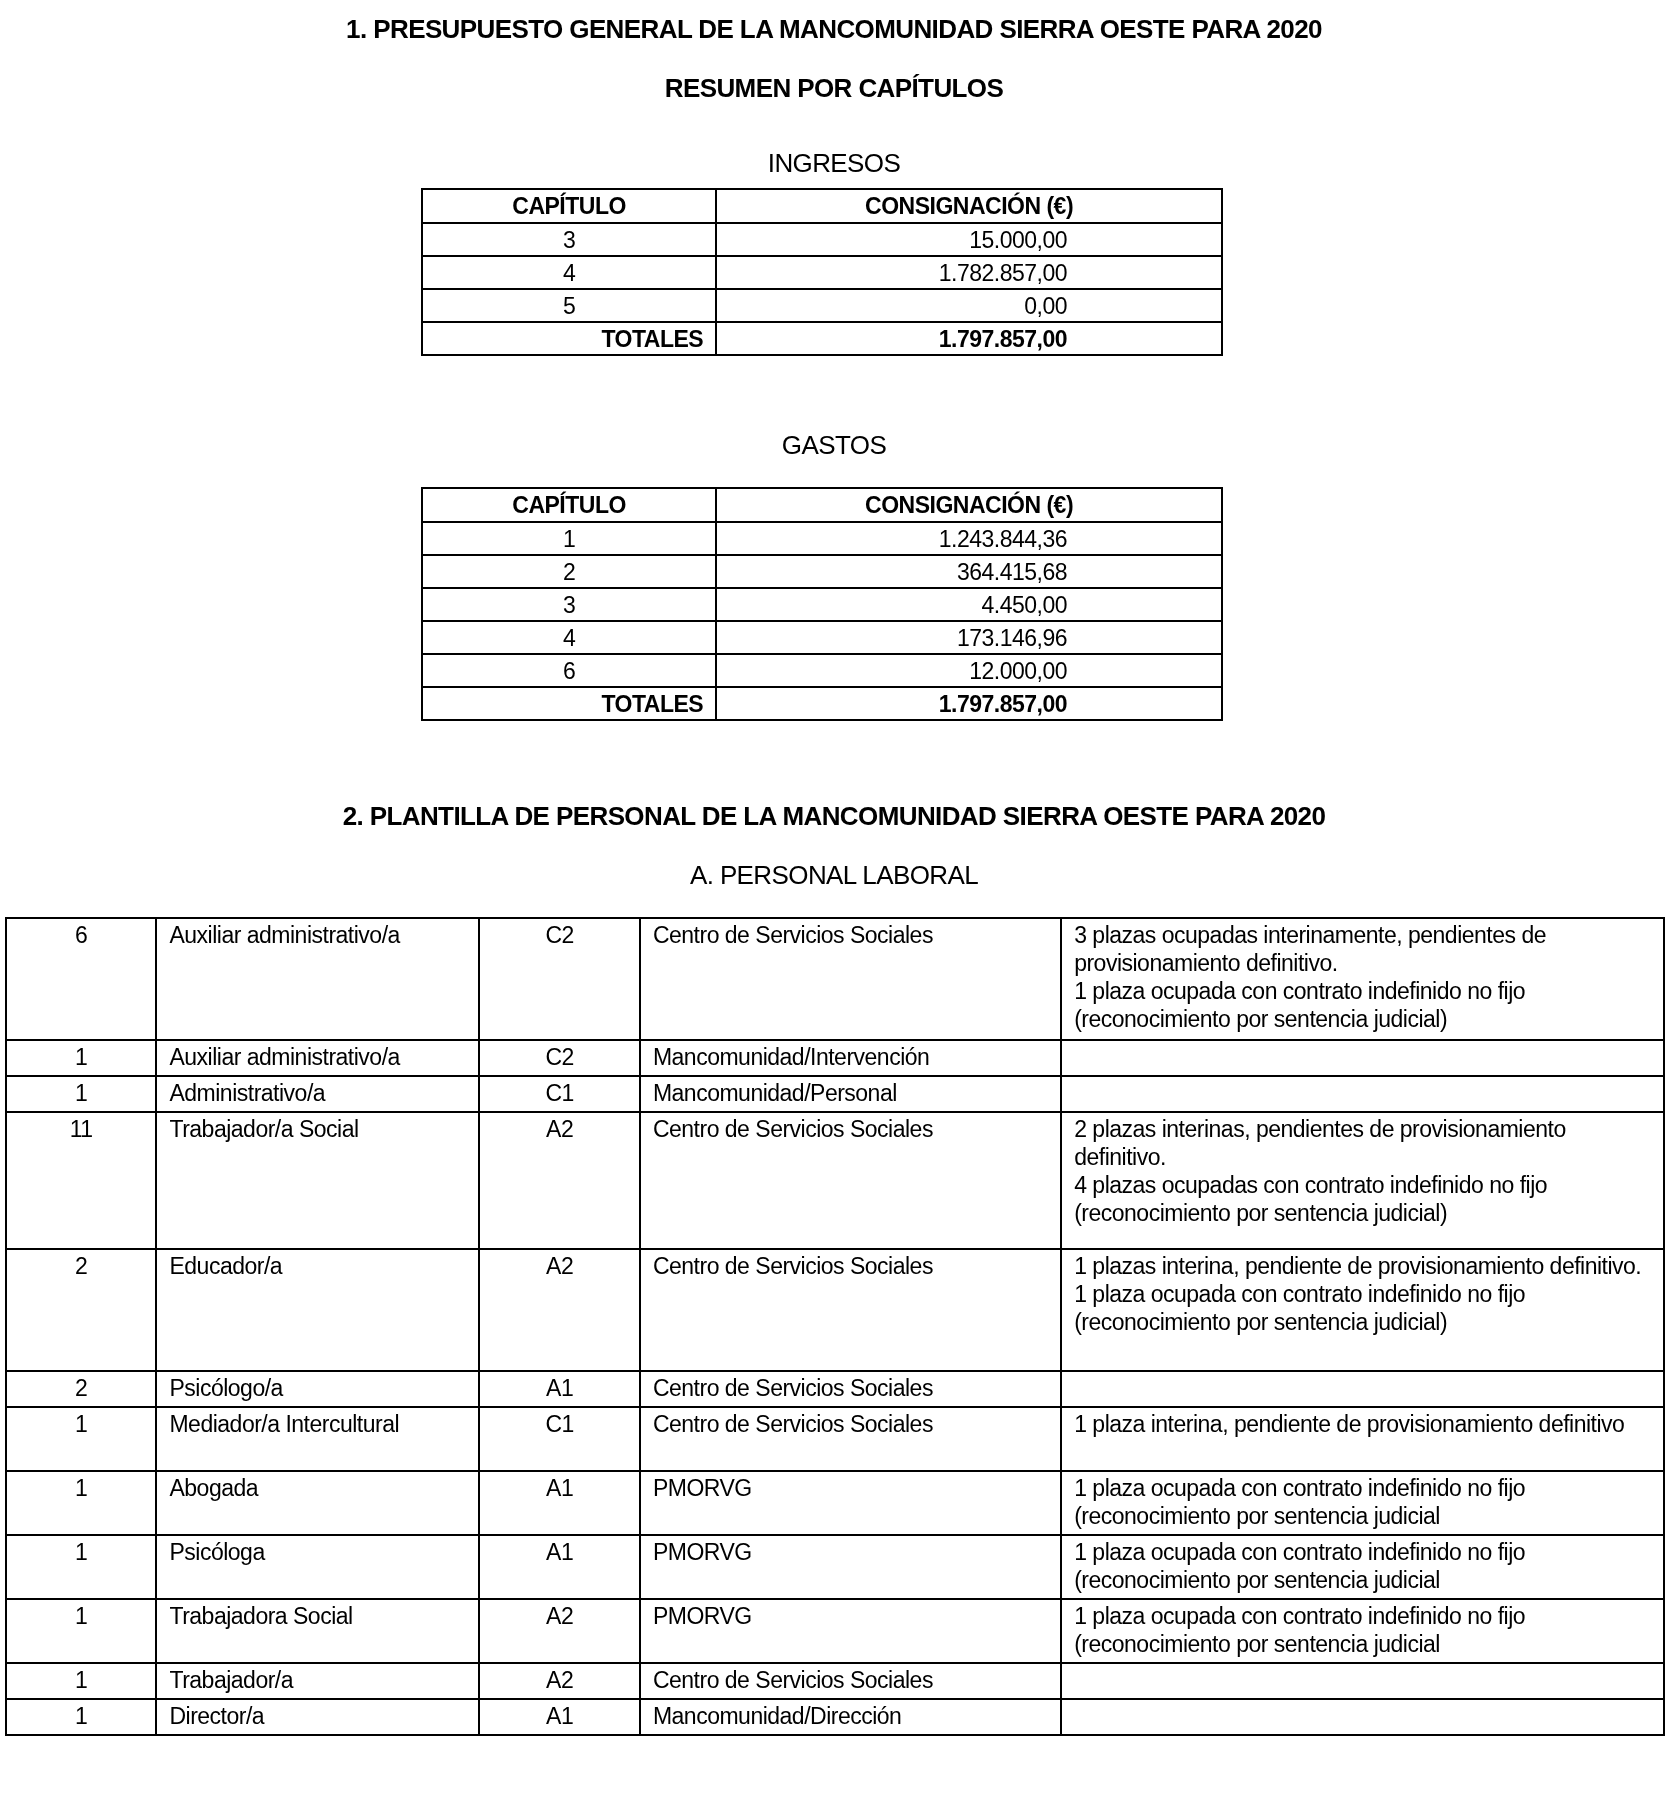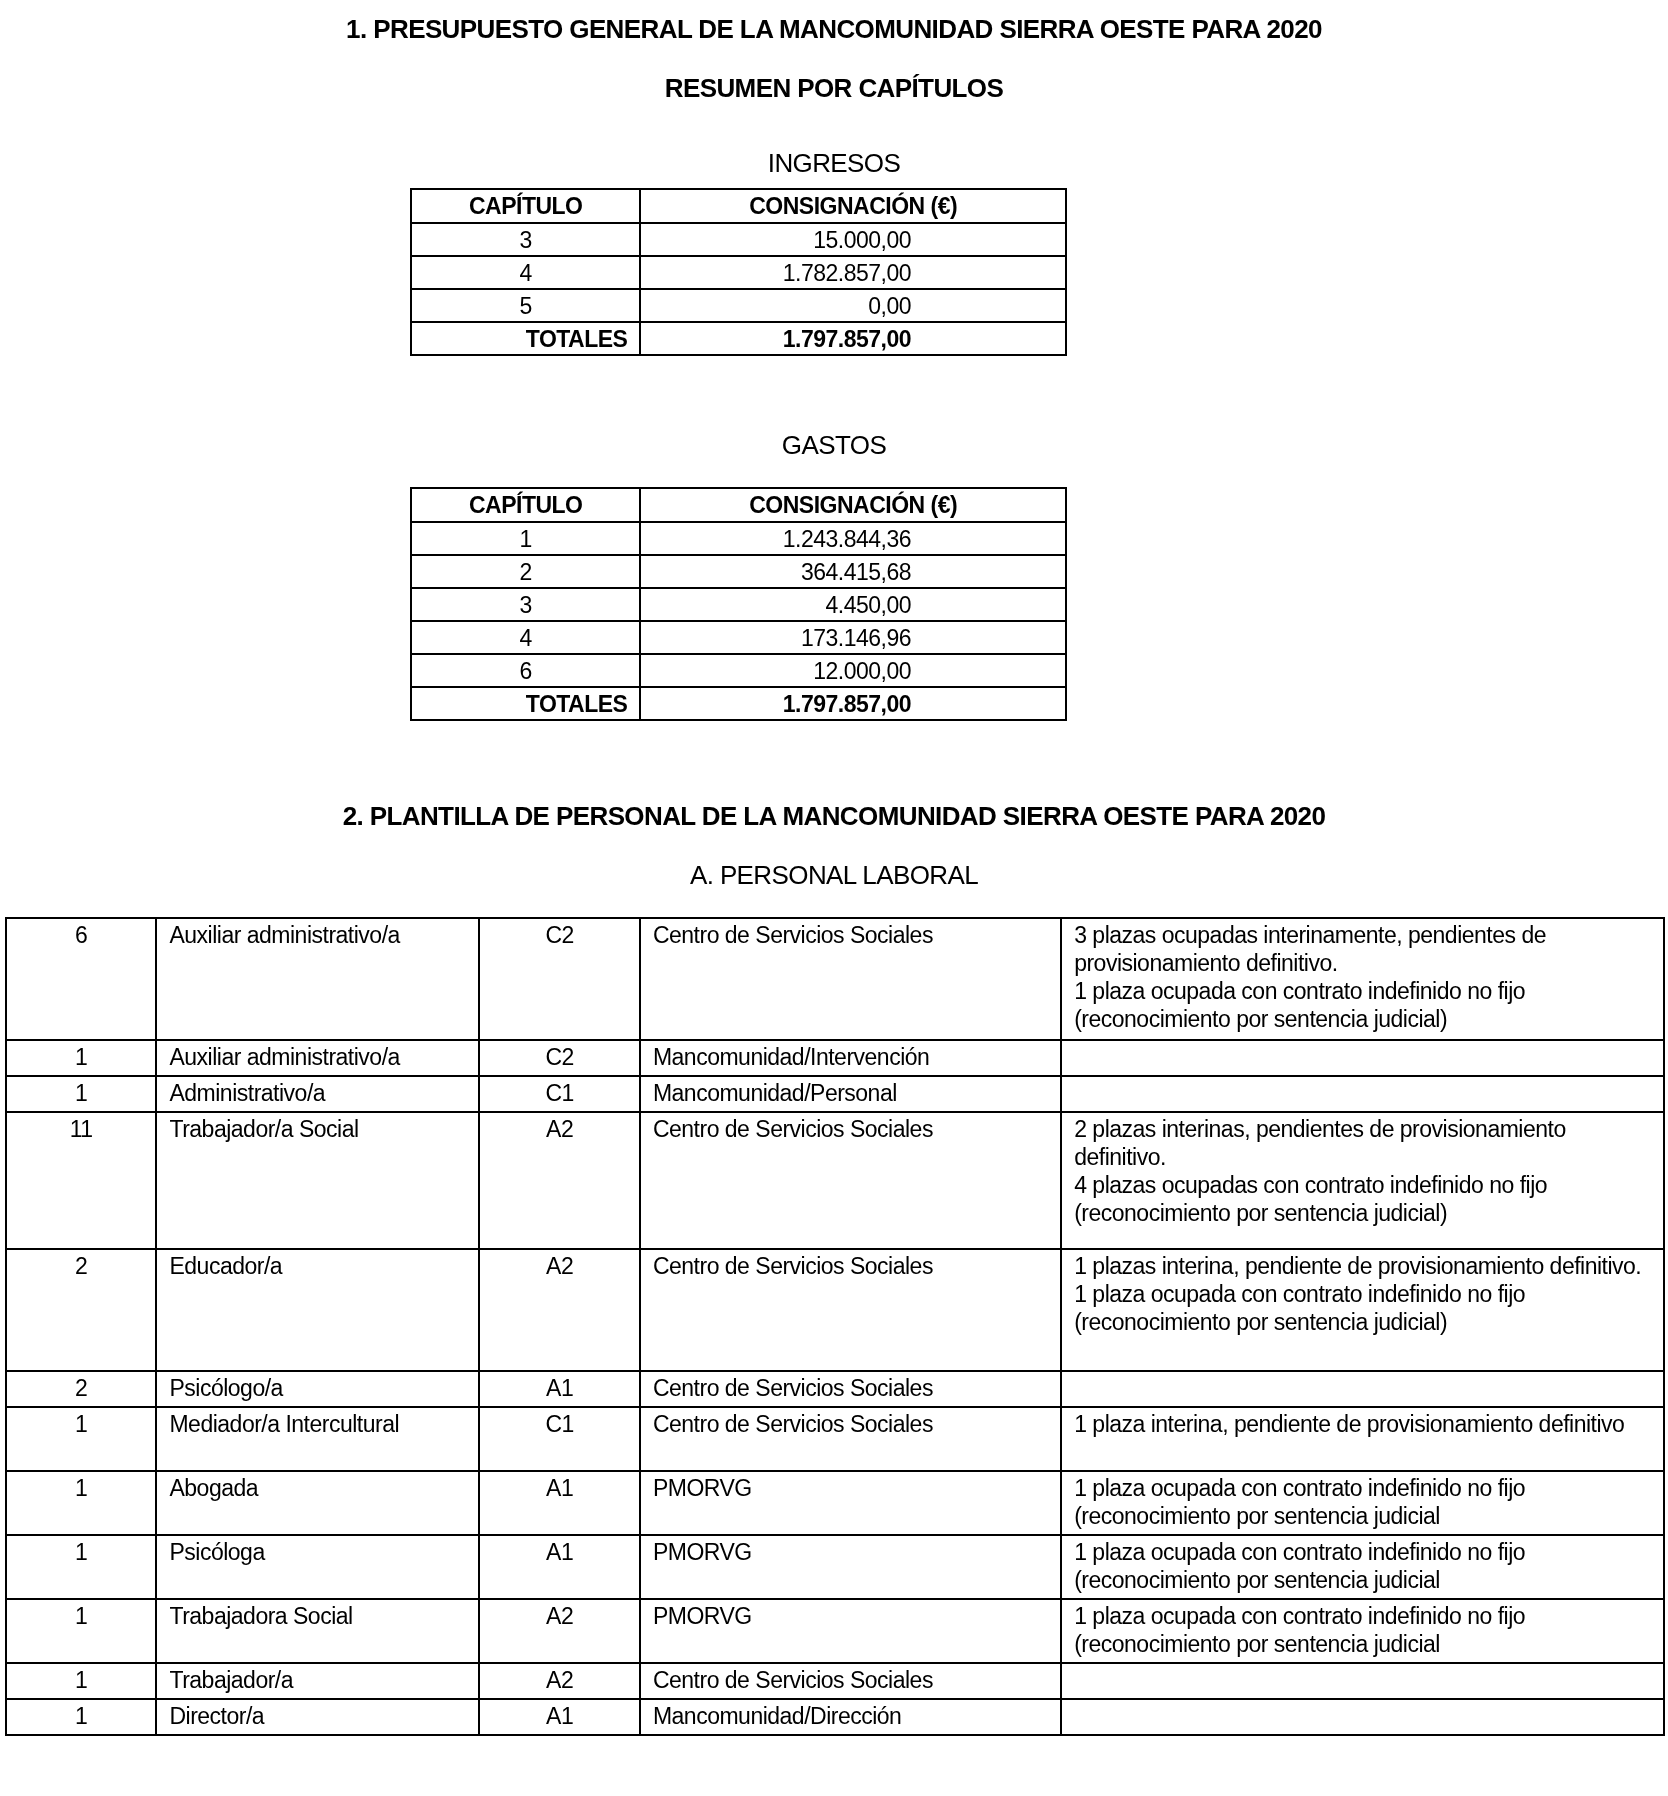--- a/index.html
+++ b/index.html
@@ -11,21 +11,21 @@
     position: absolute; left: 0; width: 1668px; text-align: center;
     font-size: 26px; letter-spacing: -0.6px;
   }
   .bold { font-weight: bold; }
   table { border-collapse: collapse; position: absolute; }
   td, th {
     border: 2.5px solid #000; font-size: 23px; letter-spacing: -0.5px;
     padding: 0 12px; line-height: 28px;
   }
   
-  .budget { left: 410px; width: 657px; }
+  .budget { left: 421px; width: 802px; }
   .budget td { height: 31px; padding: 0; }
   .budget .c1 { width: 356px; text-align: center; }
   .budget .c2 { width: 444px; text-align: right; padding-right: 154px; }
   .budget th { height: 32px; font-weight: bold; text-align: center; padding: 0; }
   .budget .tot-label { text-align: right; padding-right: 12px; font-weight: bold; }
   .budget .tot-val { font-weight: bold; }
   
   .staff { left: 5px; top: 917px; width: 1660px; }
   .staff th { font-weight: bold; text-align: center; height: 63px; padding: 0 4px; }
   .staff td { vertical-align: top; padding-top: 2px; padding-bottom: 1px; }

